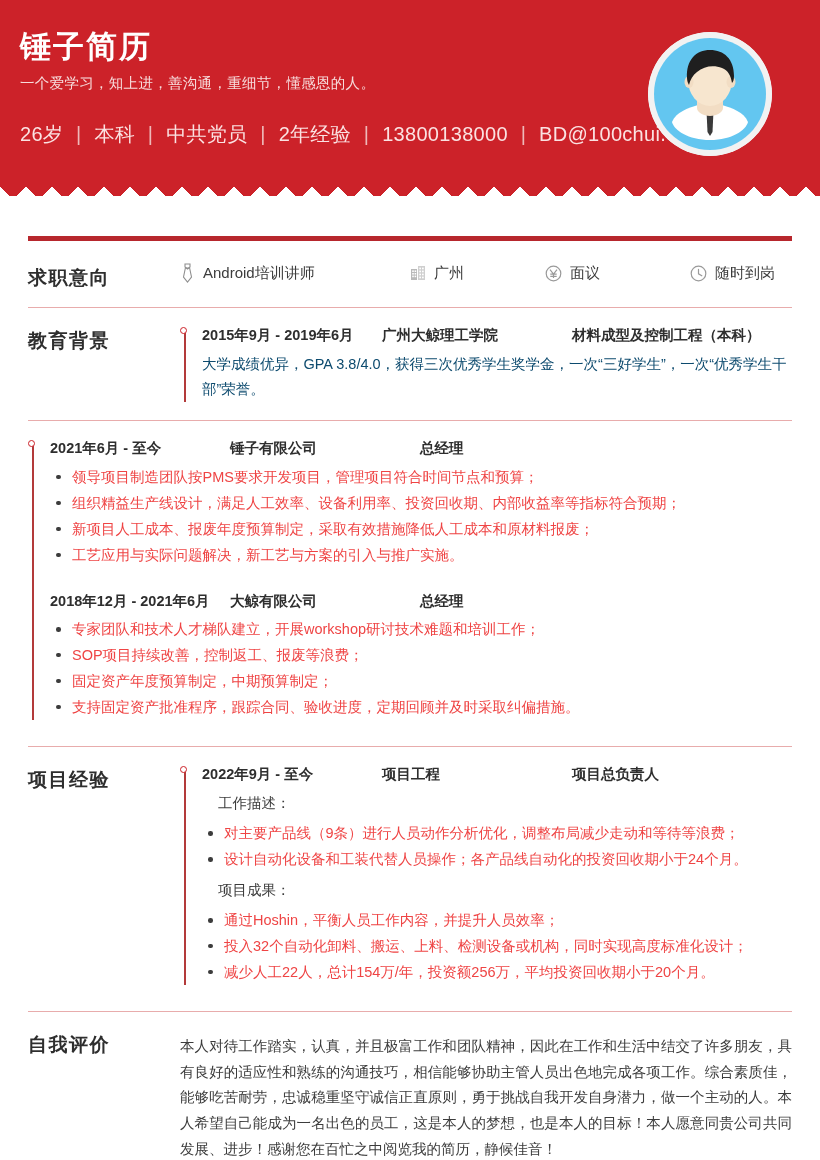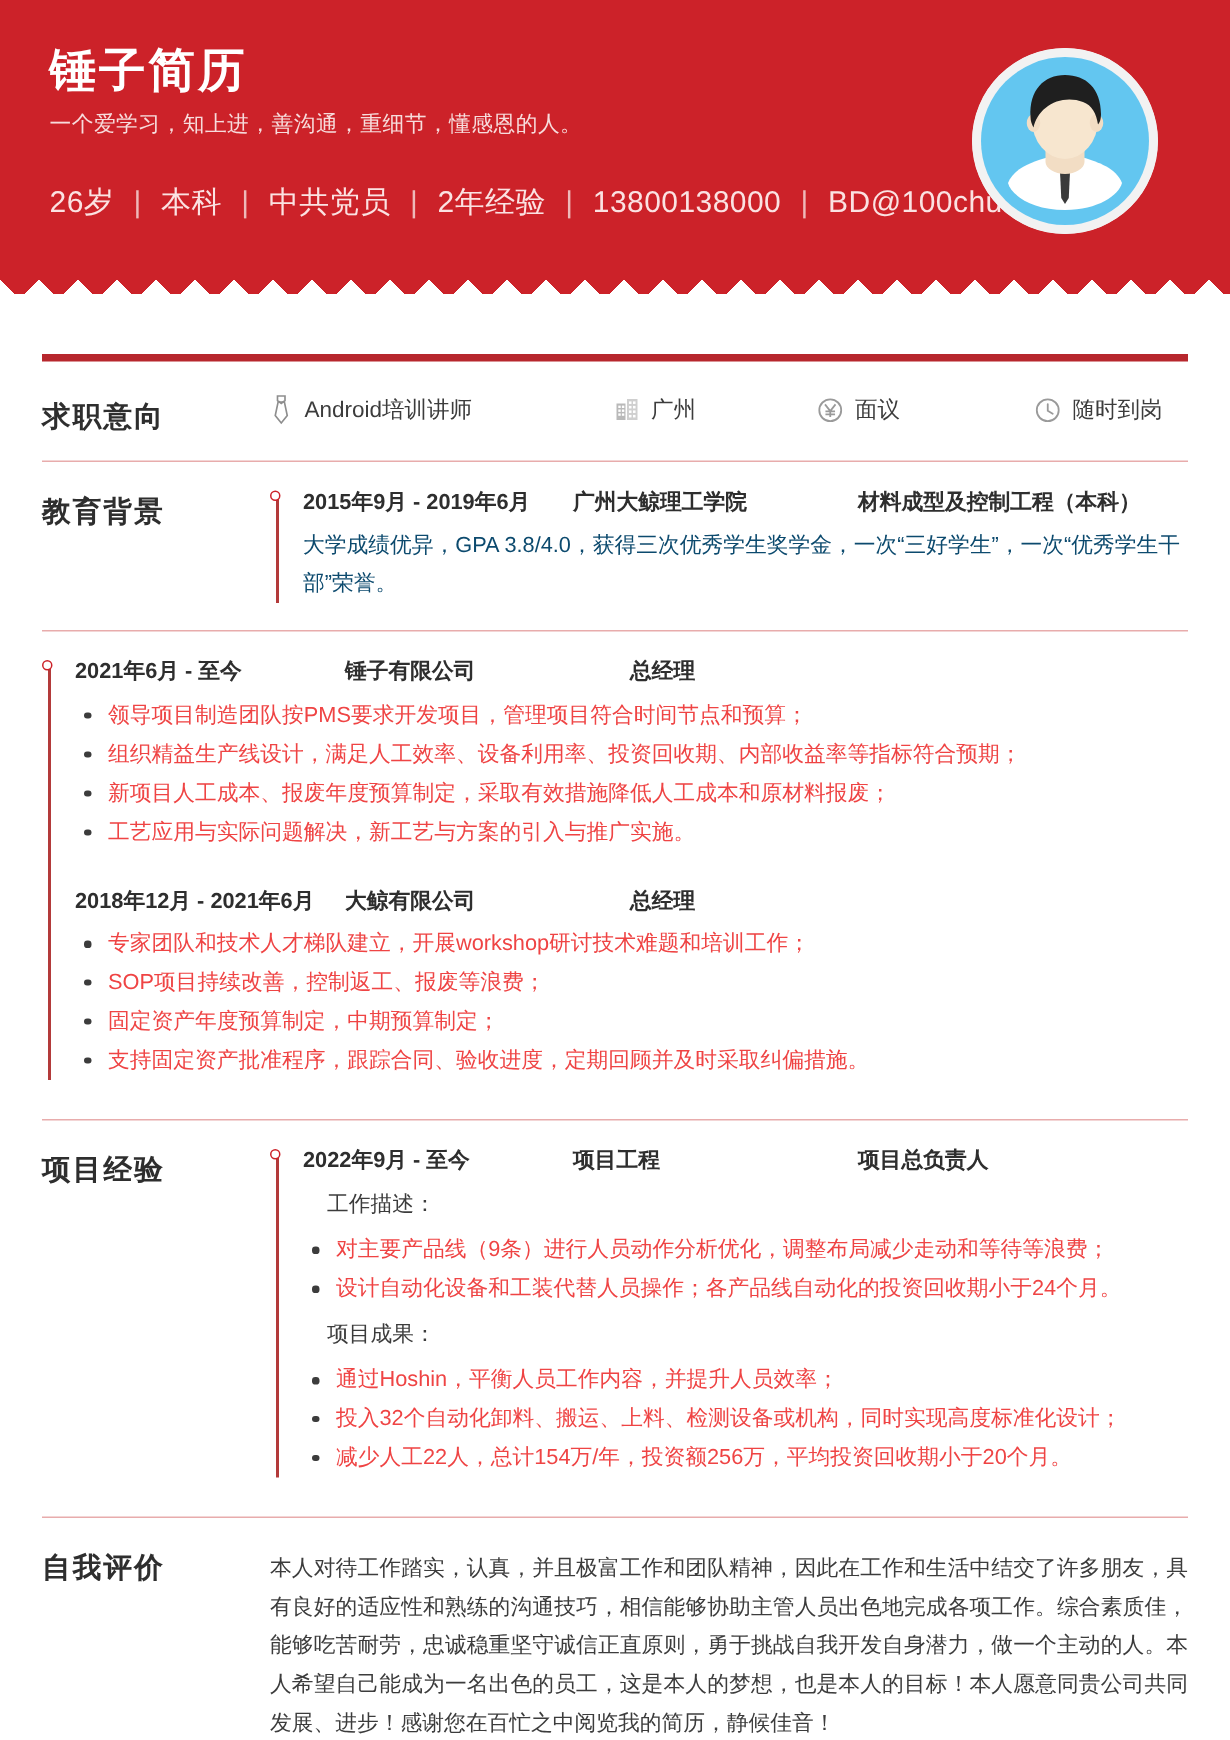--- a/index.html
+++ b/index.html
@@ -18,21 +18,21 @@
   
   .header {
     position: relative;
     width: 820px;
     height: 196px;
     background: #cc2229;
     box-sizing: border-box;
   }
   .header-inner {
     position: absolute;
-    left: 33px;
+    left: 20px;
     top: 28px;
     width: 560px;
   }
   .name {
     font-size: 31px;
     font-weight: bold;
     color: #ffffff;
     letter-spacing: 2px;
     line-height: 1.25;
     margin: 0 0 6px 0;

